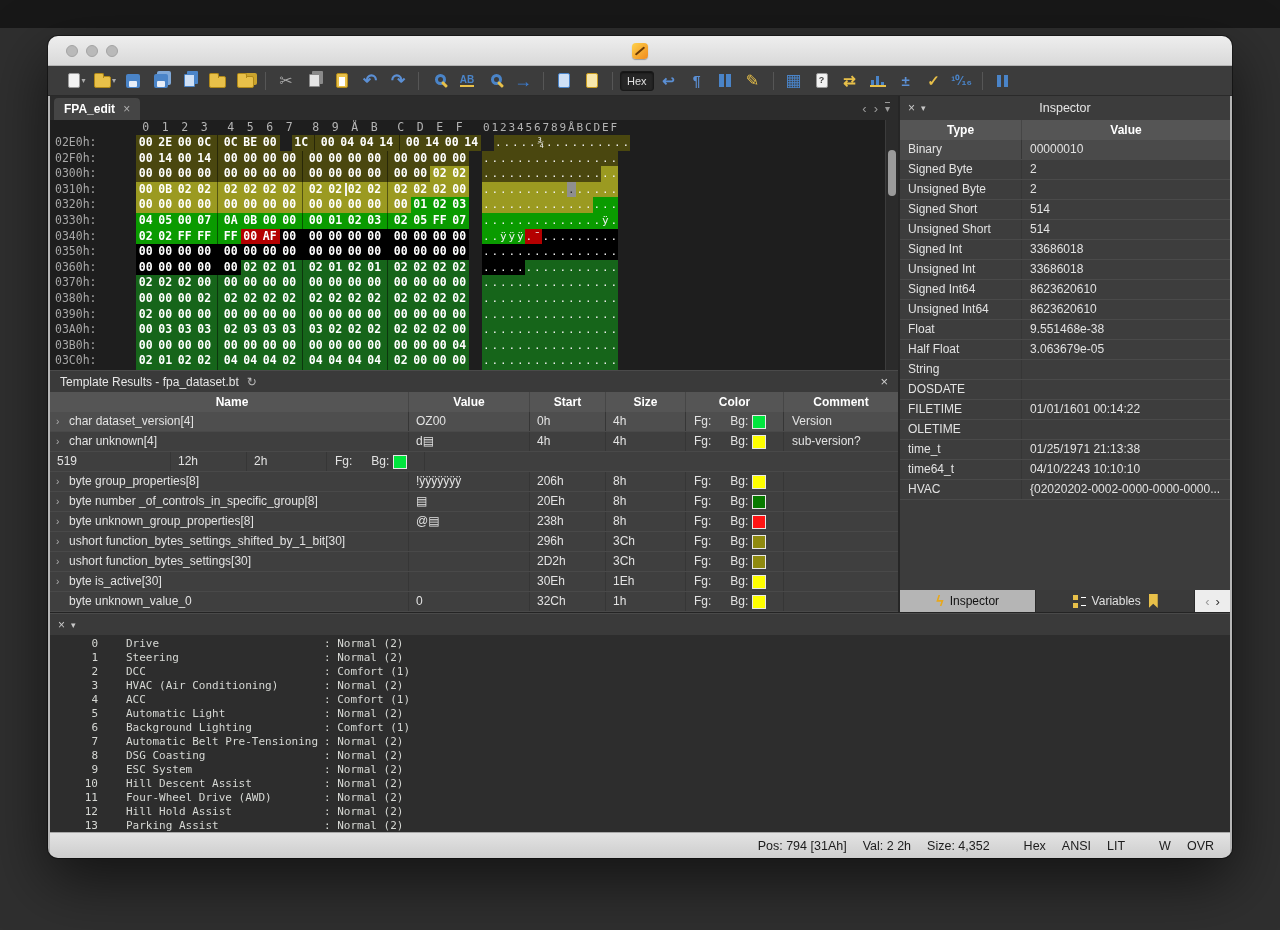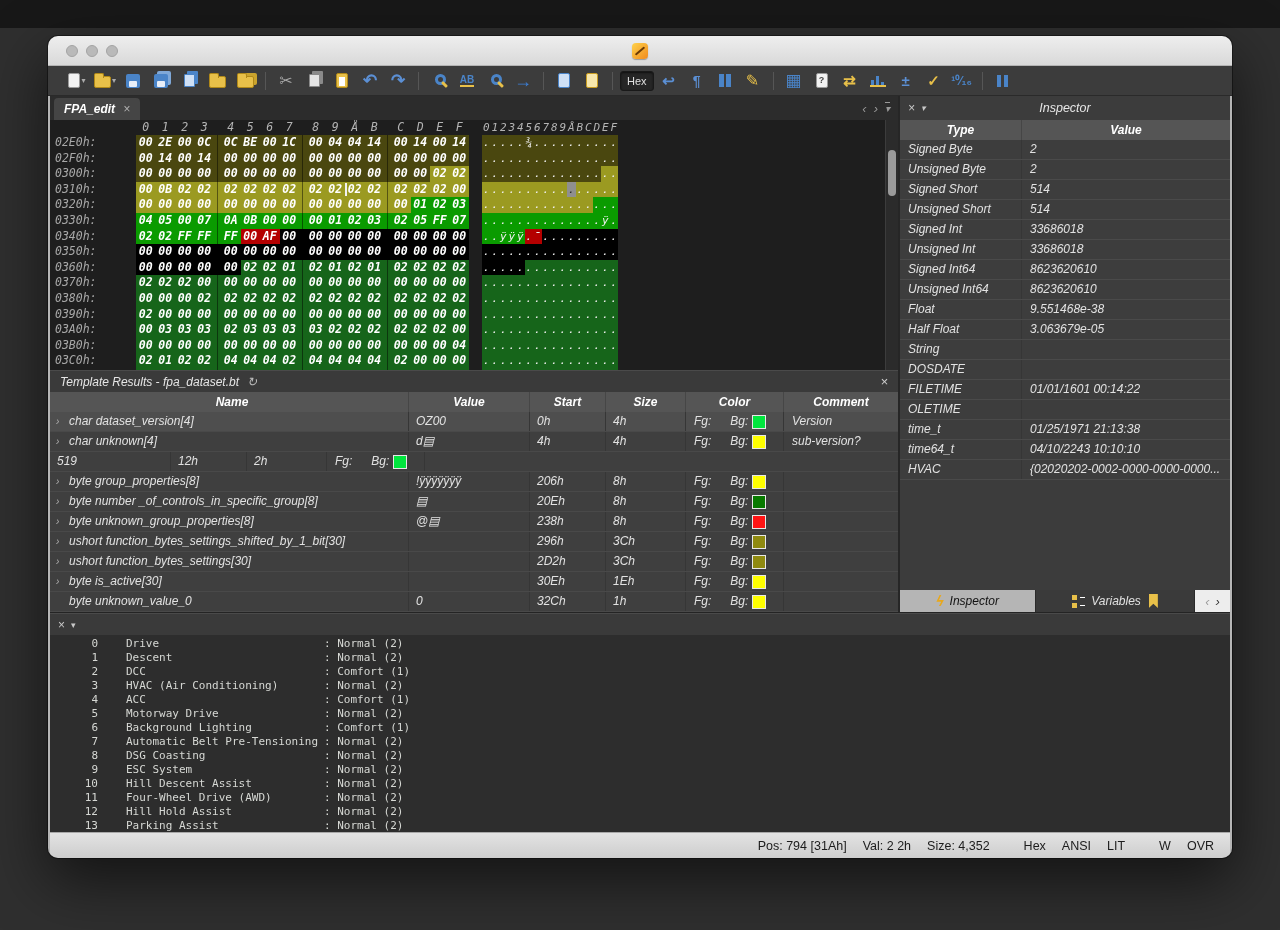--- a/index.html
+++ b/index.html
@@ -46,21 +46,21 @@
   .shp-hexbtn { padding:3px 6px; background:#262626; border:1px solid #191919; border-radius:3px; color:#e0e0e0; font-size:11px; box-shadow:inset 0 1px 2px rgba(0,0,0,.6);}
   .shp-cols { width:5px; height:13px; background:#4a84c8; box-shadow:7px 0 0 0 #4a84c8; margin-right:7px;}
   .shp-pause { width:4px; height:12px; background:#4a84c8; box-shadow:7px 0 0 0 #4a84c8; margin-right:7px;}
   .shp-hist { width:16px; height:13px; border-bottom:2px solid #e8c049; background:
       linear-gradient(#4a84c8,#4a84c8) 1px 6px/3px 7px no-repeat,
       linear-gradient(#4a84c8,#4a84c8) 6px 2px/3px 11px no-repeat,
       linear-gradient(#4a84c8,#4a84c8) 11px 8px/3px 5px no-repeat; }
 
   
   .winbody { flex:1 1 auto; display:flex; border-left:2px solid #b5b5b5; border-right:2px solid #b5b5b5; background:#3a3a3a; min-height:0; flex-direction:column;}
-  .split { display:flex; flex:0 0 516px; min-height:0;font-style:italic;}
+  .split { display:flex; flex:0 0 516px; min-height:0;}
   .leftcol { flex:0 0 848px; display:flex; flex-direction:column; min-width:0;}
   .rightcol { flex:1 1 auto; border-left:2px solid #262626; display:flex; flex-direction:column; background:#3c3c3c; min-width:0;}
 
   
   .tabbar { height:24px; background:#2c2c2c; display:flex; align-items:flex-end; flex:0 0 auto;}
   .tab { height:22px; margin-left:4px; background:#454545; border-radius:4px 4px 0 0; display:flex; align-items:center; padding:0 10px; gap:8px;}
   .tab .tlabel { color:#fff; font-size:12px; font-weight:bold; }
   .tab .tclose { color:#b0b0b0; font-size:12px; }
   .tabnav { margin-left:auto; display:flex; align-items:center; gap:7px; padding:0 8px 4px 0; color:#9a9a9a; font-size:13px;}
   .tabnav .ov { text-decoration:overline; font-size:10px; }
@@ -329,21 +329,21 @@
               <div class="hexrow">
                 <span class="haddr">02E0h:</span>
                 <span class="hbytes">
                   <span class="hb" style="background: rgb(74, 71, 15);">00</span>
                   <span class="hb" style="background: rgb(74, 71, 15);">2E</span>
                   <span class="hb" style="background: rgb(74, 71, 15);">00</span>
                   <span class="hb" style="background: rgb(74, 71, 15);">0C</span>
                   <span class="hb gs" style="background: rgb(74, 71, 15);">0C</span>
                   <span class="hb" style="background: rgb(74, 71, 15);">BE</span>
                   <span class="hb" style="background: rgb(74, 71, 15);">00</span>
-                  <span class="hb" style="background: rgb(74, 71, 15);">1C</span>
+                  <span class="hb" style="background: rgb(74, 71, 15); margin-left: 12px;">1C</span>
                   <span class="hb gs" style="background: rgb(74, 71, 15);">00</span>
                   <span class="hb" style="background: rgb(74, 71, 15);">04</span>
                   <span class="hb" style="background: rgb(74, 71, 15);">04</span>
                   <span class="hb" style="background: rgb(74, 71, 15);">14</span>
                   <span class="hb gs" style="background: rgb(74, 71, 15);">00</span>
                   <span class="hb" style="background: rgb(74, 71, 15);">14</span>
                   <span class="hb" style="background: rgb(74, 71, 15);">00</span>
                   <span class="hb" style="background: rgb(74, 71, 15);">14</span>
                 </span>
                 <span class="asc">
@@ -1128,20 +1128,24 @@
               <span>×</span>
               <span class="dd">▾</span>
             </div>
             <div class="pcenter">Inspector</div>
           </div>
           <div class="icols">
             <div class="ict">Type</div>
             <div class="icv">Value</div>
           </div>
           <div id="insprows">
+              <div class="irow sel">
+                <div class="t">Binary</div>
+                <div class="v">00000010</div>
+              </div>
               <div class="irow">
                 <div class="t">Signed Byte</div>
                 <div class="v">2</div>
               </div>
               <div class="irow">
                 <div class="t">Unsigned Byte</div>
                 <div class="v">2</div>
               </div>
               <div class="irow">
                 <div class="t">Signed Short</div>
@@ -1226,25 +1230,25 @@
 
     <div class="opanel">
       <div class="ptitle" style="background:#3a3a3a;">
         <div class="pctl">
           <span>×</span>
           <span class="dd">▾</span>
         </div>
       </div>
       <div class="obody" id="outlines">
           <div class="oline"><span class="oidx">0</span><span class="oname">Drive</span><span class="ostate">: Normal (2)</span></div>
-          <div class="oline"><span class="oidx">1</span><span class="oname">Descent</span><span class="ostate">: Normal (2)</span></div>
+          <div class="oline"><span class="oidx">1</span><span class="oname">Steering</span><span class="ostate">: Normal (2)</span></div>
           <div class="oline"><span class="oidx">2</span><span class="oname">DCC</span><span class="ostate">: Comfort (1)</span></div>
           <div class="oline"><span class="oidx">3</span><span class="oname">HVAC (Air Conditioning)</span><span class="ostate">: Normal (2)</span></div>
           <div class="oline"><span class="oidx">4</span><span class="oname">ACC</span><span class="ostate">: Comfort (1)</span></div>
-          <div class="oline"><span class="oidx">5</span><span class="oname">Motorway Drive</span><span class="ostate">: Normal (2)</span></div>
+          <div class="oline"><span class="oidx">5</span><span class="oname">Automatic Light</span><span class="ostate">: Normal (2)</span></div>
           <div class="oline"><span class="oidx">6</span><span class="oname">Background Lighting</span><span class="ostate">: Comfort (1)</span></div>
           <div class="oline"><span class="oidx">7</span><span class="oname">Automatic Belt Pre-Tensioning</span><span class="ostate">: Normal (2)</span></div>
           <div class="oline"><span class="oidx">8</span><span class="oname">DSG Coasting</span><span class="ostate">: Normal (2)</span></div>
           <div class="oline"><span class="oidx">9</span><span class="oname">ESC System</span><span class="ostate">: Normal (2)</span></div>
           <div class="oline"><span class="oidx">10</span><span class="oname">Hill Descent Assist</span><span class="ostate">: Normal (2)</span></div>
           <div class="oline"><span class="oidx">11</span><span class="oname">Four-Wheel Drive (AWD)</span><span class="ostate">: Normal (2)</span></div>
           <div class="oline"><span class="oidx">12</span><span class="oname">Hill Hold Assist</span><span class="ostate">: Normal (2)</span></div>
           <div class="oline"><span class="oidx">13</span><span class="oname">Parking Assist</span><span class="ostate">: Normal (2)</span></div>
         </div>
     </div>

